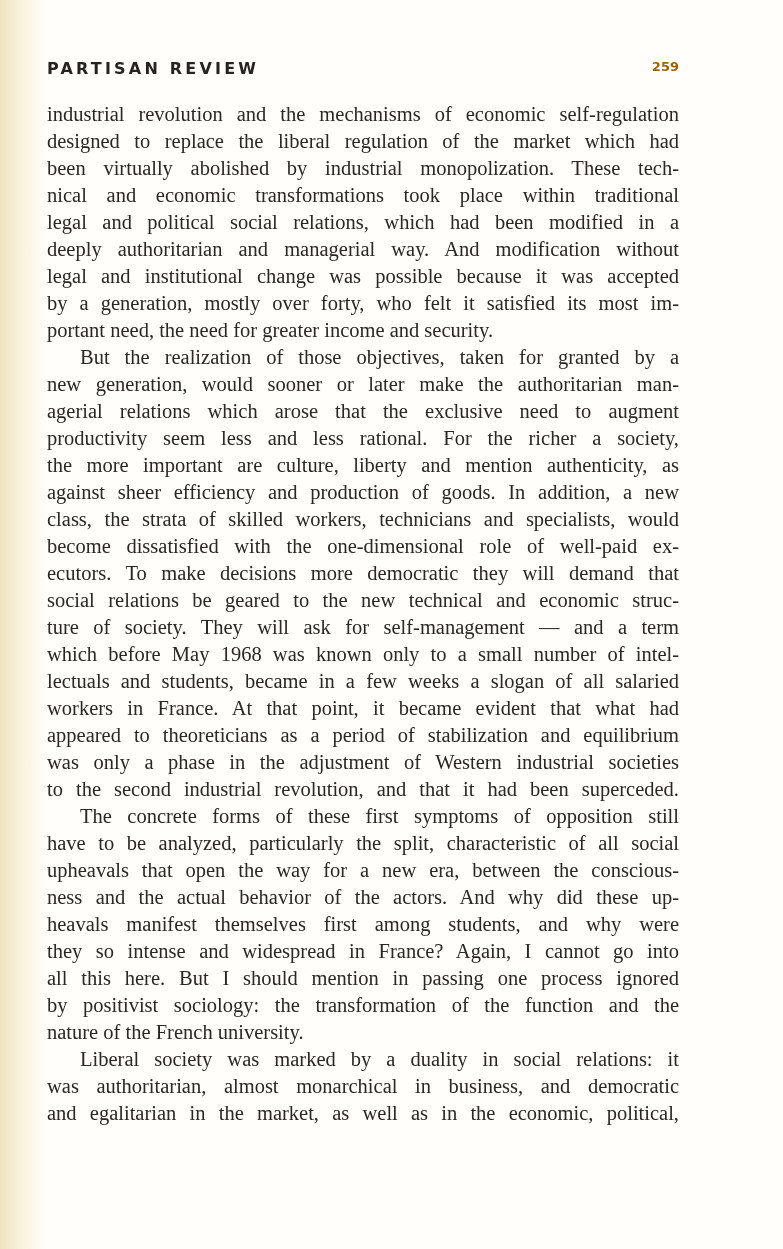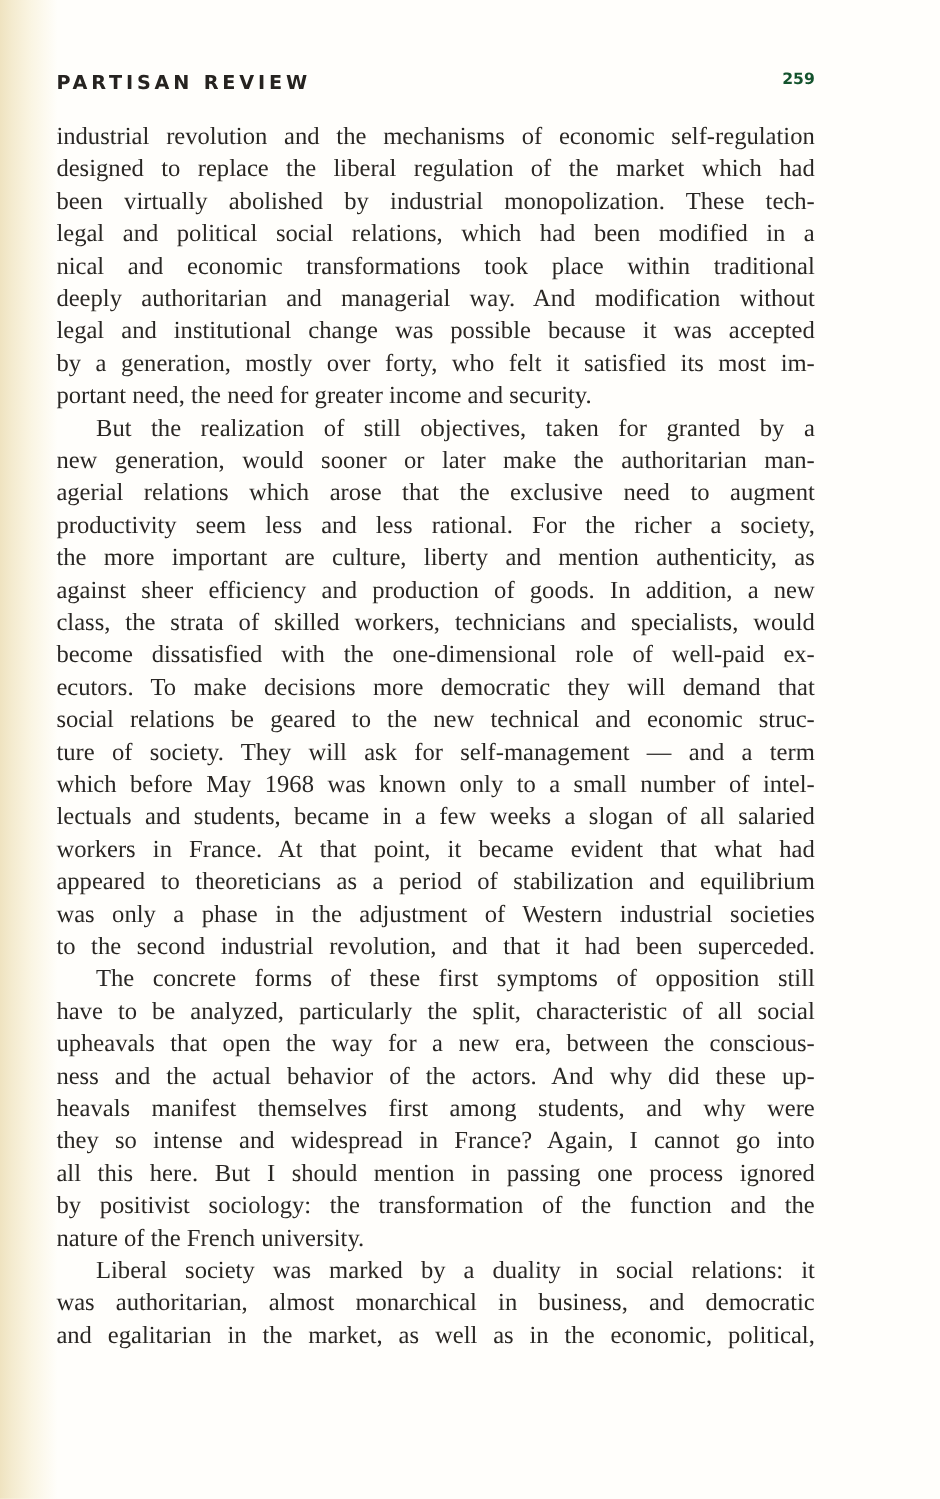--- a/index.html
+++ b/index.html
@@ -43,21 +43,21 @@
       letter-spacing: 3.2px;
       color: #262320;
     }
     .page-number {
       position: absolute;
       right: 0;
       top: 0;
       font-family: "DejaVu Sans", sans-serif;
       font-weight: bold;
       font-size: 13px;
-      color: #14532d;
+      color: #a16207;
     }
     .body-text {
       position: absolute;
       top: 101px;
       left: 0;
       width: 632px;
     }
     .line {
       display: block;
       height: 27px;
@@ -84,27 +84,27 @@
 <div class="page">
   <div class="running-head">
     <span class="journal-title">PARTISAN REVIEW</span>
     <span class="page-number">259</span>
   </div>
 
   <div class="body-text" id="body-text">
       <span class="line">industrial revolution and the mechanisms of economic self-regulation</span>
       <span class="line">designed to replace the liberal regulation of the market which had</span>
       <span class="line">been virtually abolished by industrial monopolization. These tech-</span>
+      <span class="line">nical and economic transformations took place within traditional</span>
       <span class="line">legal and political social relations, which had been modified in a</span>
-      <span class="line">nical and economic transformations took place within traditional</span>
       <span class="line">deeply authoritarian and managerial way. And modification without</span>
       <span class="line">legal and institutional change was possible because it was accepted</span>
       <span class="line">by a generation, mostly over forty, who felt it satisfied its most im-</span>
       <span class="line last">portant need, the need for greater income and security.</span>
-      <span class="line indent">But the realization of still objectives, taken for granted by a</span>
+      <span class="line indent">But the realization of those objectives, taken for granted by a</span>
       <span class="line">new generation, would sooner or later make the authoritarian man-</span>
       <span class="line">agerial relations which arose that the exclusive need to augment</span>
       <span class="line">productivity seem less and less rational. For the richer a society,</span>
       <span class="line">the more important are culture, liberty and mention authenticity, as</span>
       <span class="line">against sheer efficiency and production of goods. In addition, a new</span>
       <span class="line">class, the strata of skilled workers, technicians and specialists, would</span>
       <span class="line">become dissatisfied with the one-dimensional role of well-paid ex-</span>
       <span class="line">ecutors. To make decisions more democratic they will demand that</span>
       <span class="line">social relations be geared to the new technical and economic struc-</span>
       <span class="line">ture of society. They will ask for self-management — and a term</span>

